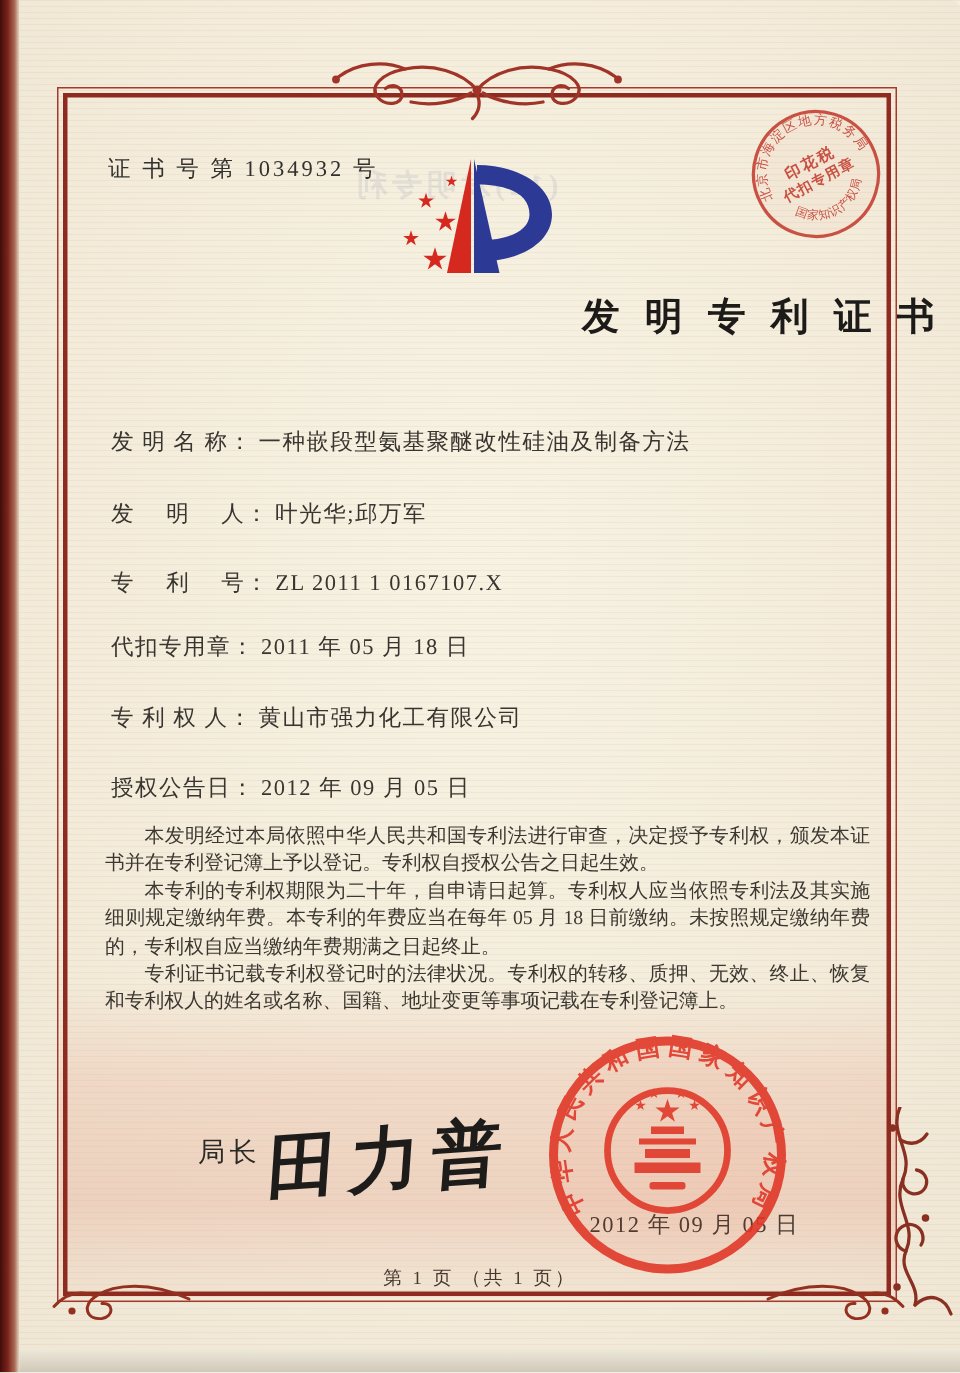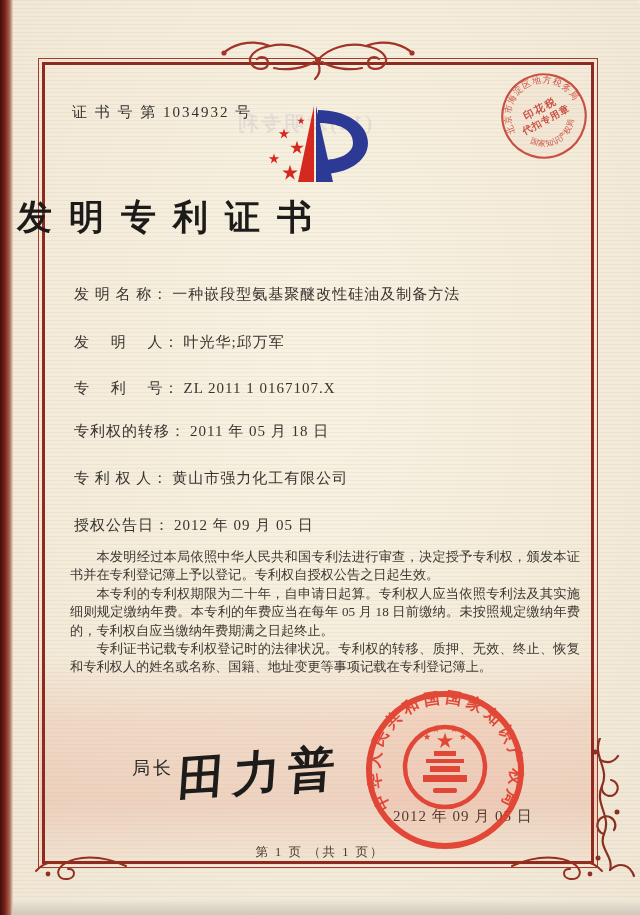--- a/index.html
+++ b/index.html
@@ -16,22 +16,22 @@
   .bottom-edge{position:absolute;left:0;bottom:0;width:100%;height:16px;z-index:4;
     background:linear-gradient(#efe9da,#cfc8b8);}
   .frame{position:absolute;left:38px;top:58px;width:558px;height:808px;z-index:2;
     border:1px solid #a8382b;}
   .frame::after{content:"";position:absolute;inset:3px;border:3px solid #8e2a20;}
   .deco{position:absolute;z-index:3;}
   .cert-no{position:absolute;left:72px;top:103px;z-index:3;font-size:15px;letter-spacing:2px;color:#33312e;}
   .ghost{position:absolute;left:235px;top:110px;z-index:2;font-size:20px;font-weight:bold;
     color:#6a79a8;opacity:.13;transform:scaleX(-1);letter-spacing:3px;}
   .logo{position:absolute;left:256px;top:98px;width:132px;height:90px;z-index:3;}
-  .title{position:absolute;left:0;top:194px;width:100%;z-index:3;text-align:left;
-    font-size:35px;font-weight:600;color:#1d1b19;letter-spacing:17px;padding-left:17px;box-sizing:border-box;}
+  .title{position:absolute;left:0;top:194px;width:100%;z-index:3;text-align:right;
+    font-size:25px;font-weight:600;color:#1d1b19;letter-spacing:17px;padding-left:17px;box-sizing:border-box;}
   .field-row{position:absolute;left:74px;z-index:3;font-size:15px;color:#38342f;white-space:nowrap;}
   .field-row .lbl{letter-spacing:1px;}
   .field-row .val{margin-left:4px;letter-spacing:1px;text-align:right;}
   .body-text{position:absolute;left:70px;top:548px;width:510px;z-index:3;
     font-size:13.2px;line-height:18.4px;color:#3c3831;text-align:justify;}
   .body-text p{margin:0;text-indent:2em;}
   .sig-row{position:absolute;left:132px;top:756px;z-index:3;font-size:18px;color:#2c2a26;letter-spacing:3px;}
   .sig-name{position:absolute;left:178px;top:742px;z-index:3;font-size:47px;font-weight:700;
     color:#1d1c1a;font-family:cursive;transform:rotate(-4deg) skewX(-8deg);letter-spacing:8px;white-space:nowrap;}
   .seal{position:absolute;left:360px;top:685px;width:170px;height:170px;z-index:4;}
@@ -122,21 +122,21 @@
     <div class="field-row" style="top:285px">
       <span class="lbl">发 明 名 称：</span><span class="val">一种嵌段型氨基聚醚改性硅油及制备方法</span>
     </div>
     <div class="field-row" style="top:333px">
       <span class="lbl">发　 明　 人：</span><span class="val">叶光华;邱万军</span>
     </div>
     <div class="field-row" style="top:379px">
       <span class="lbl">专　 利　 号：</span><span class="val">ZL 2011 1 0167107.X</span>
     </div>
     <div class="field-row" style="top:422px">
-      <span class="lbl">专利权的转移：</span><span class="val">2011 年 05 月 18 日</span>
+      <span class="lbl">代扣专用章：</span><span class="val">2011 年 05 月 18 日</span>
     </div>
     <div class="field-row" style="top:469px">
       <span class="lbl">专 利 权 人：</span><span class="val">黄山市强力化工有限公司</span>
     </div>
     <div class="field-row" style="top:516px">
       <span class="lbl">授权公告日：</span><span class="val">2012 年 09 月 05 日</span>
     </div>
 
     <div class="body-text">
       <p>本发明经过本局依照中华人民共和国专利法进行审查，决定授予专利权，颁发本证书并在专利登记簿上予以登记。专利权自授权公告之日起生效。</p>

